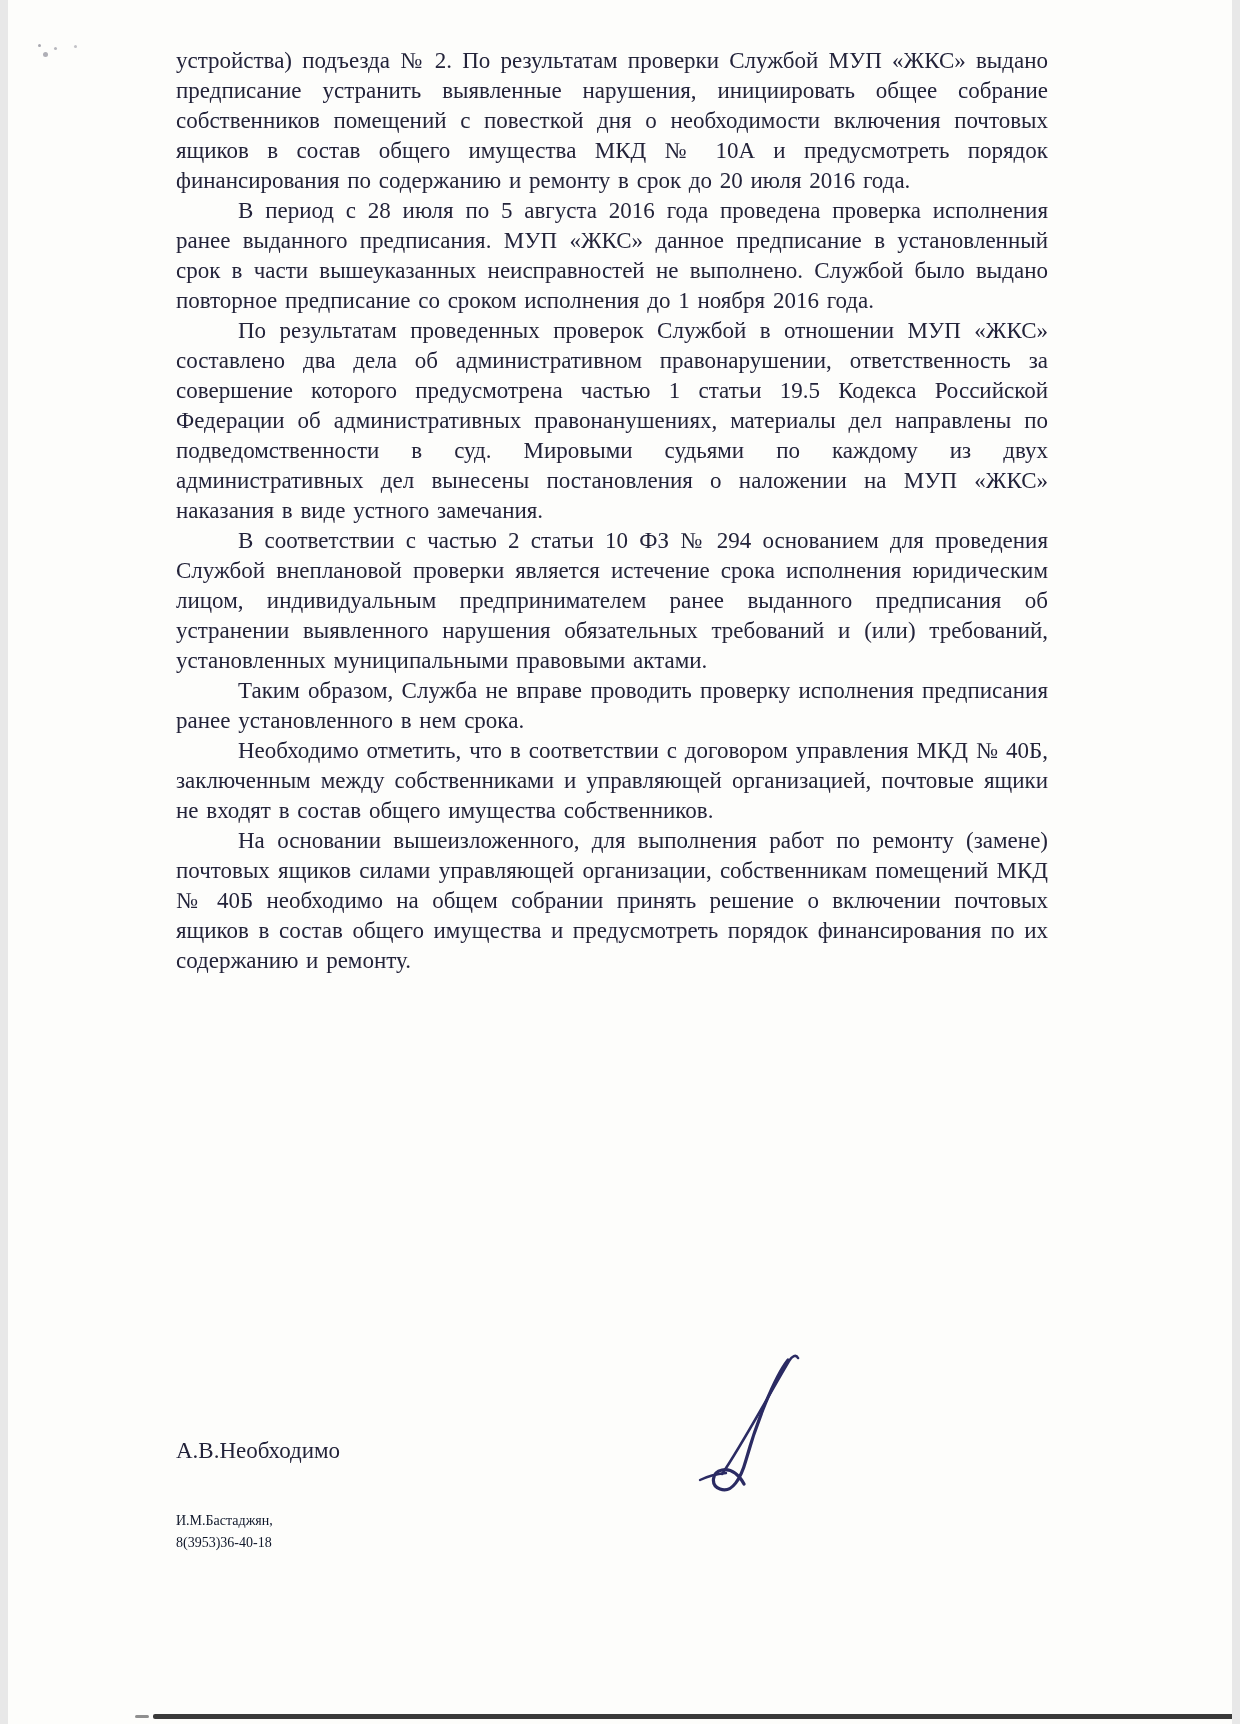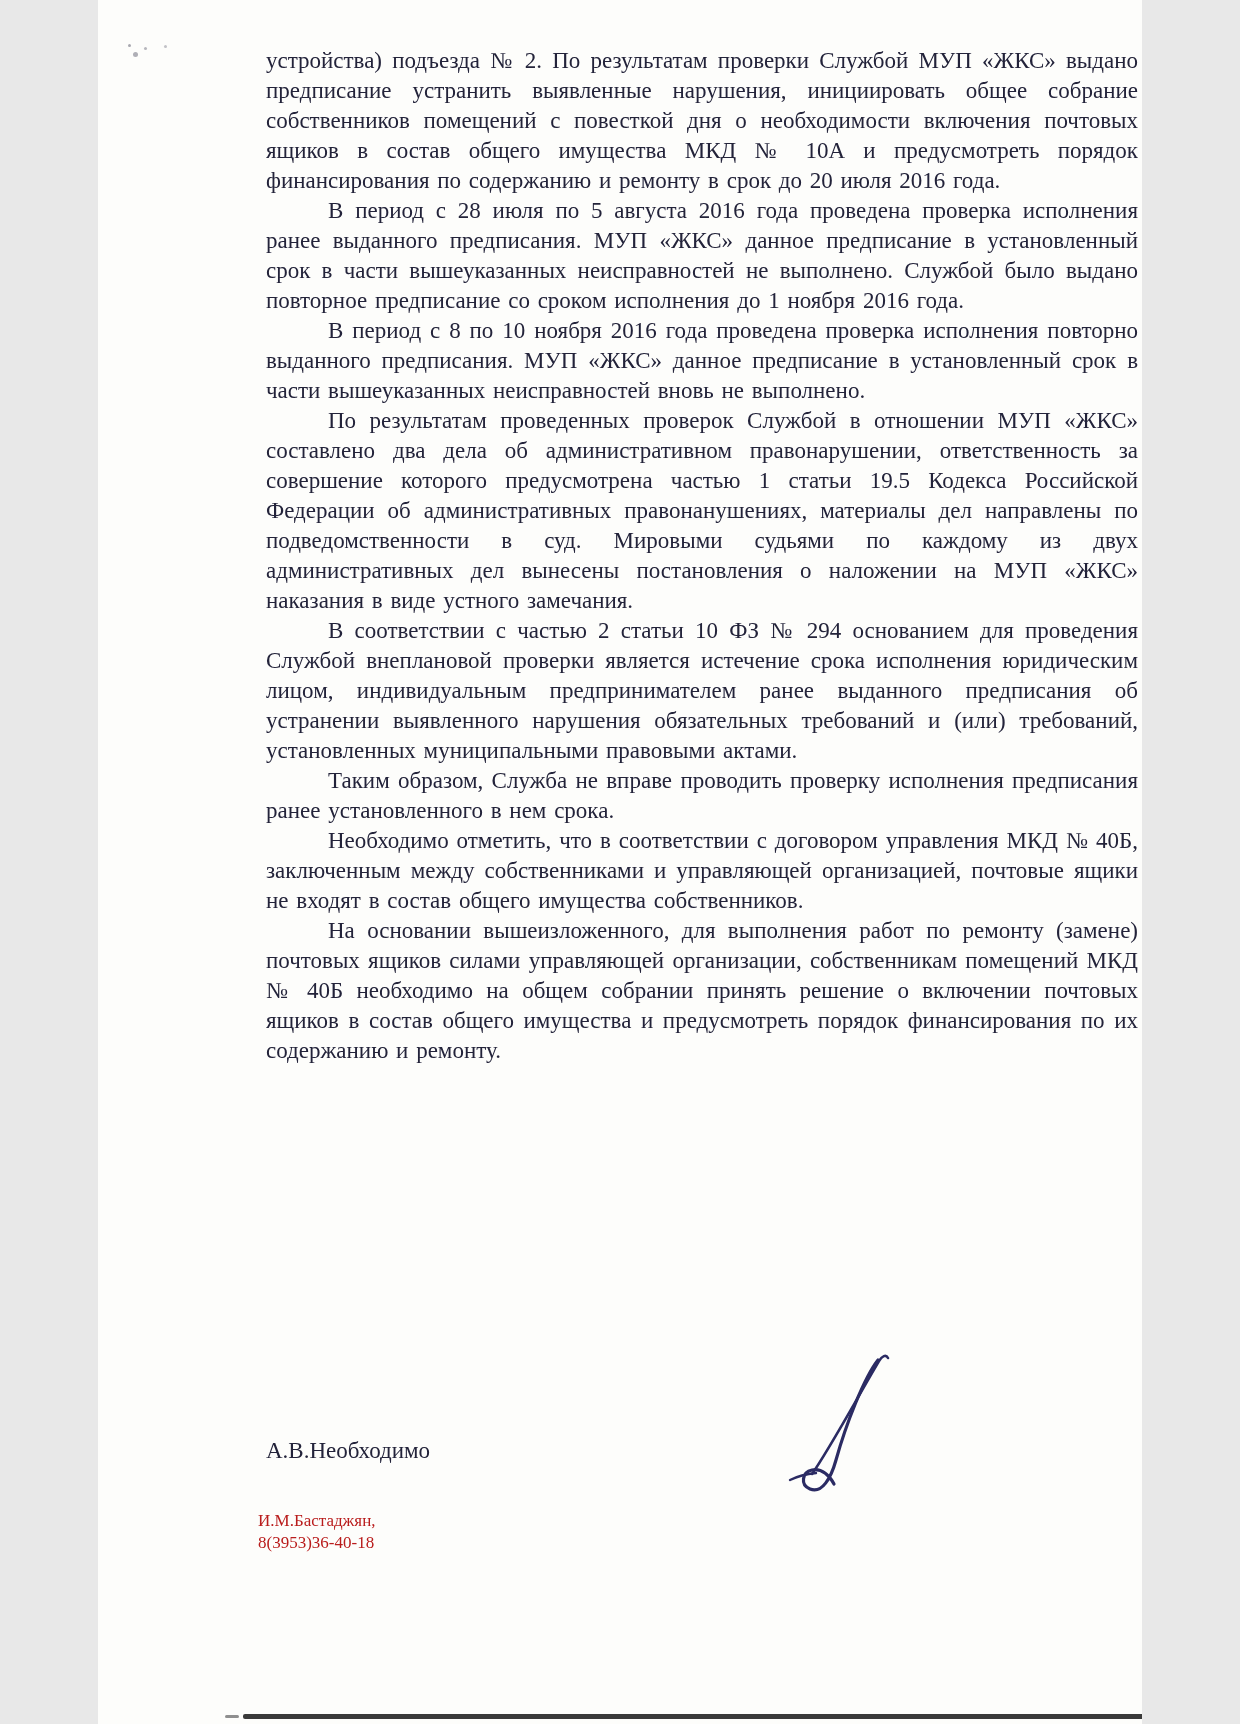--- a/index.html
+++ b/index.html
@@ -3,21 +3,21 @@
 <meta charset="utf-8">
 <style>
   html, body {
     margin: 0;
     padding: 0;
     background: #e8e8e8;
     font-family: "Liberation Serif", serif;
   }
   .page {
     position: relative;
-    width: 1044px;
+    width: 1224px;
     height: 1724px;
     margin: 0 auto;
     background: #fdfdfb;
     color: #23233a;
     overflow: hidden;
   }
   .content {
     position: absolute;
     left: 168px;
     top: 46px;
@@ -48,25 +48,25 @@
   .signature-svg {
     position: absolute;
     left: 680px;
     top: 1352px;
     width: 150px;
     height: 150px;
     pointer-events: none;
   }
   .footer-block {
     position: absolute;
-    left: 160px;
+    left: 168px;
     top: 1510px;
-    font-size: 17px;
+    font-size: 14px;
     line-height: 22px;
-    color: #b91c1c;
+    color: #0f172a;
   }
   .scan-dots {
     position: absolute;
     left: 30px;
     top: 44px;
     width: 3px;
     height: 3px;
     border-radius: 50%;
     background: #9a9aa2;
     box-shadow: 16px 3px 0 #ababb2, 36px 1px 0 #b8b8be, 6px 9px 0 1px #a2a2aa;
@@ -95,21 +95,20 @@
 </head>
 <body>
 
 <div class="page">
 
   <div class="scan-dots"></div>
 
   <div class="content">
     <p class="no-indent">устройства) подъезда № 2. По результатам проверки Службой МУП «ЖКС» выдано предписание устранить выявленные нарушения, инициировать общее собрание собственников помещений с повесткой дня о необходимости включения почтовых ящиков в состав общего имущества МКД № 10А и предусмотреть порядок финансирования по содержанию и ремонту в срок до 20 июля 2016 года.</p>
     <p>В период с 28 июля по 5 августа 2016 года проведена проверка исполнения ранее выданного предписания. МУП «ЖКС» данное предписание в установленный срок в части вышеуказанных неисправностей не выполнено. Службой было выдано повторное предписание со сроком исполнения до 1 ноября 2016 года.</p>
-    <p>В период с 8 по 10 ноября 2016 года проведена проверка исполнения повторно выданного предписания. МУП «ЖКС» данное предписание в установленный срок в части вышеуказанных неисправностей вновь не выполнено.</p>
     <p>По результатам проведенных проверок Службой в отношении МУП «ЖКС» составлено два дела об административном правонарушении, ответственность за совершение которого предусмотрена частью 1 статьи 19.5 Кодекса Российской Федерации об административных правонанушениях, материалы дел направлены по подведомственности в суд. Мировыми судьями по каждому из двух административных дел вынесены постановления о наложении на МУП «ЖКС» наказания в виде устного замечания.</p>
     <p>В соответствии с частью 2 статьи 10 ФЗ № 294 основанием для проведения Службой внеплановой проверки является истечение срока исполнения юридическим лицом, индивидуальным предпринимателем ранее выданного предписания об устранении выявленного нарушения обязательных требований и (или) требований, установленных муниципальными правовыми актами.</p>
     <p>Таким образом, Служба не вправе проводить проверку исполнения предписания ранее установленного в нем срока.</p>
     <p>Необходимо отметить, что в соответствии с договором управления МКД № 40Б, заключенным между собственниками и управляющей организацией, почтовые ящики не входят в состав общего имущества собственников.</p>
     <p>На основании вышеизложенного, для выполнения работ по ремонту (замене) почтовых ящиков силами управляющей организации, собственникам помещений МКД № 40Б необходимо на общем собрании принять решение о включении почтовых ящиков в состав общего имущества и предусмотреть порядок финансирования по их содержанию и ремонту.</p>
   </div>
 
   <svg class="signature-svg" viewBox="0 0 150 150" fill="none" xmlns="http://www.w3.org/2000/svg">
     <path d="M 100 8 C 86 26 68 72 58 108 C 53 126 44 142 32 137 C 22 133 24 120 34 118 C 44 116 52 124 56 132" stroke="#2b2b63" stroke-width="3.2" stroke-linecap="round" fill="none"></path>
     <path d="M 34 122 C 52 96 78 48 101 9 C 104 4 108 2 110 6" stroke="#2b2b63" stroke-width="2.6" stroke-linecap="round" fill="none"></path>

